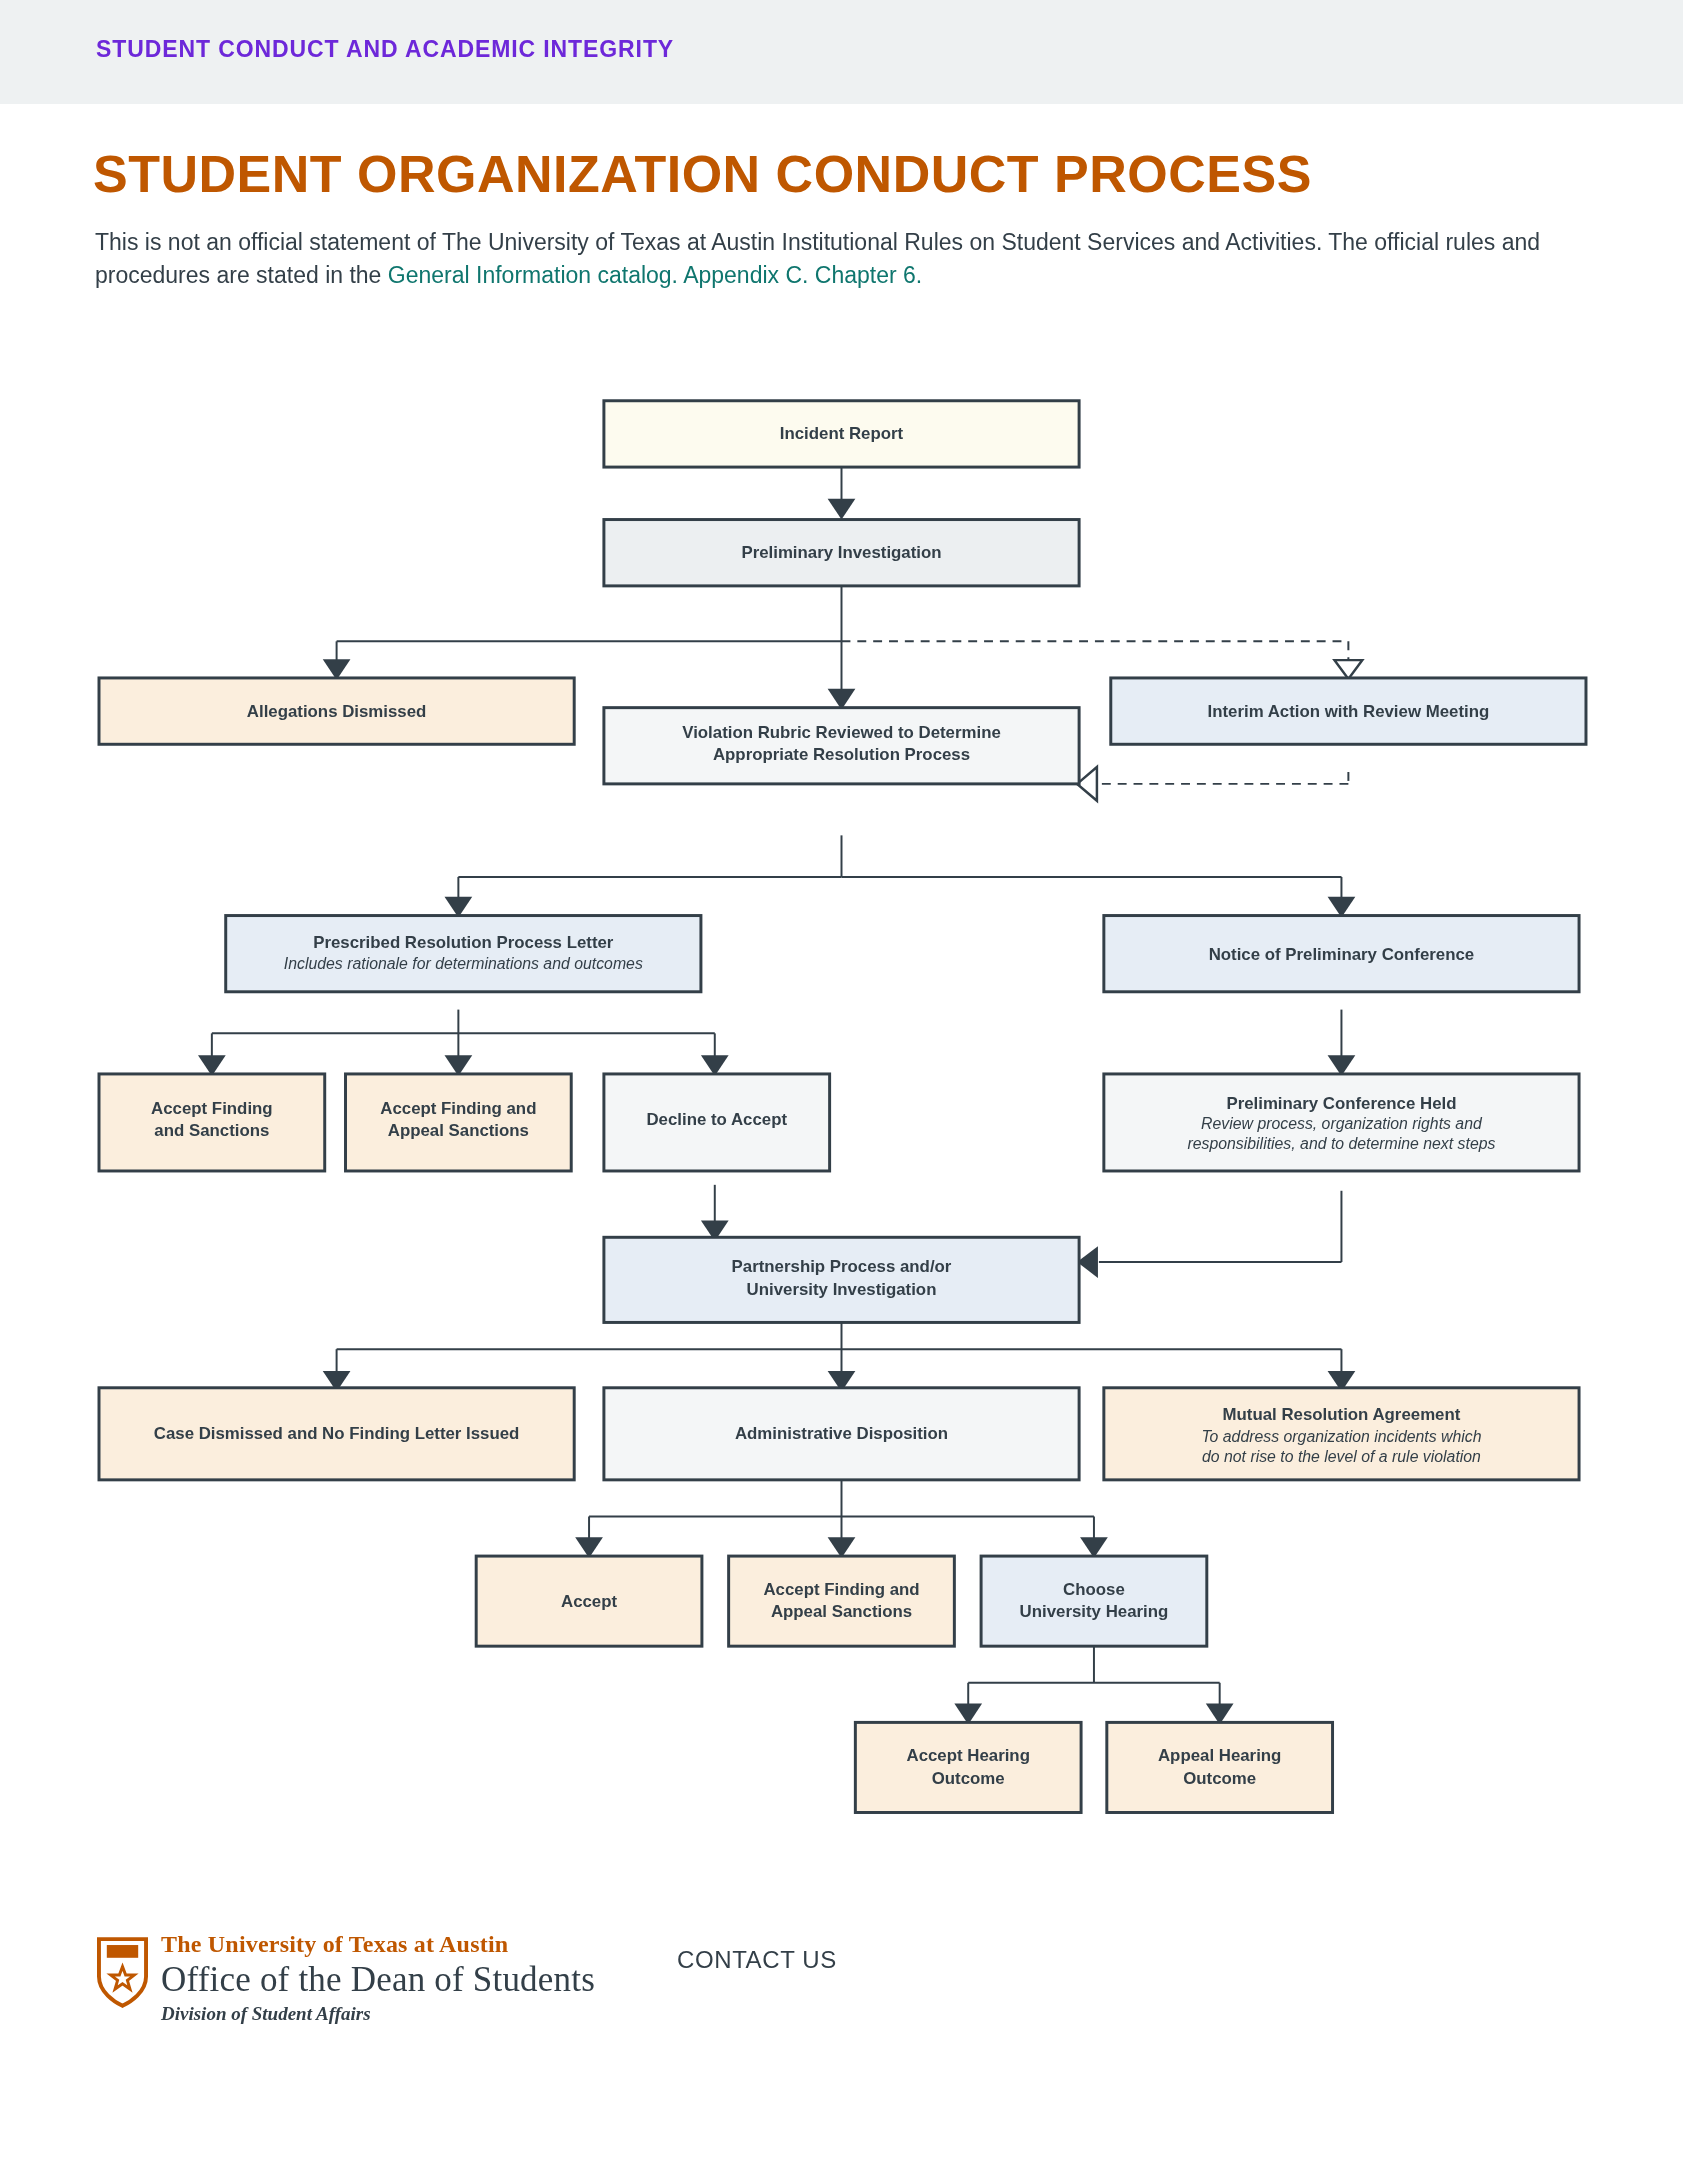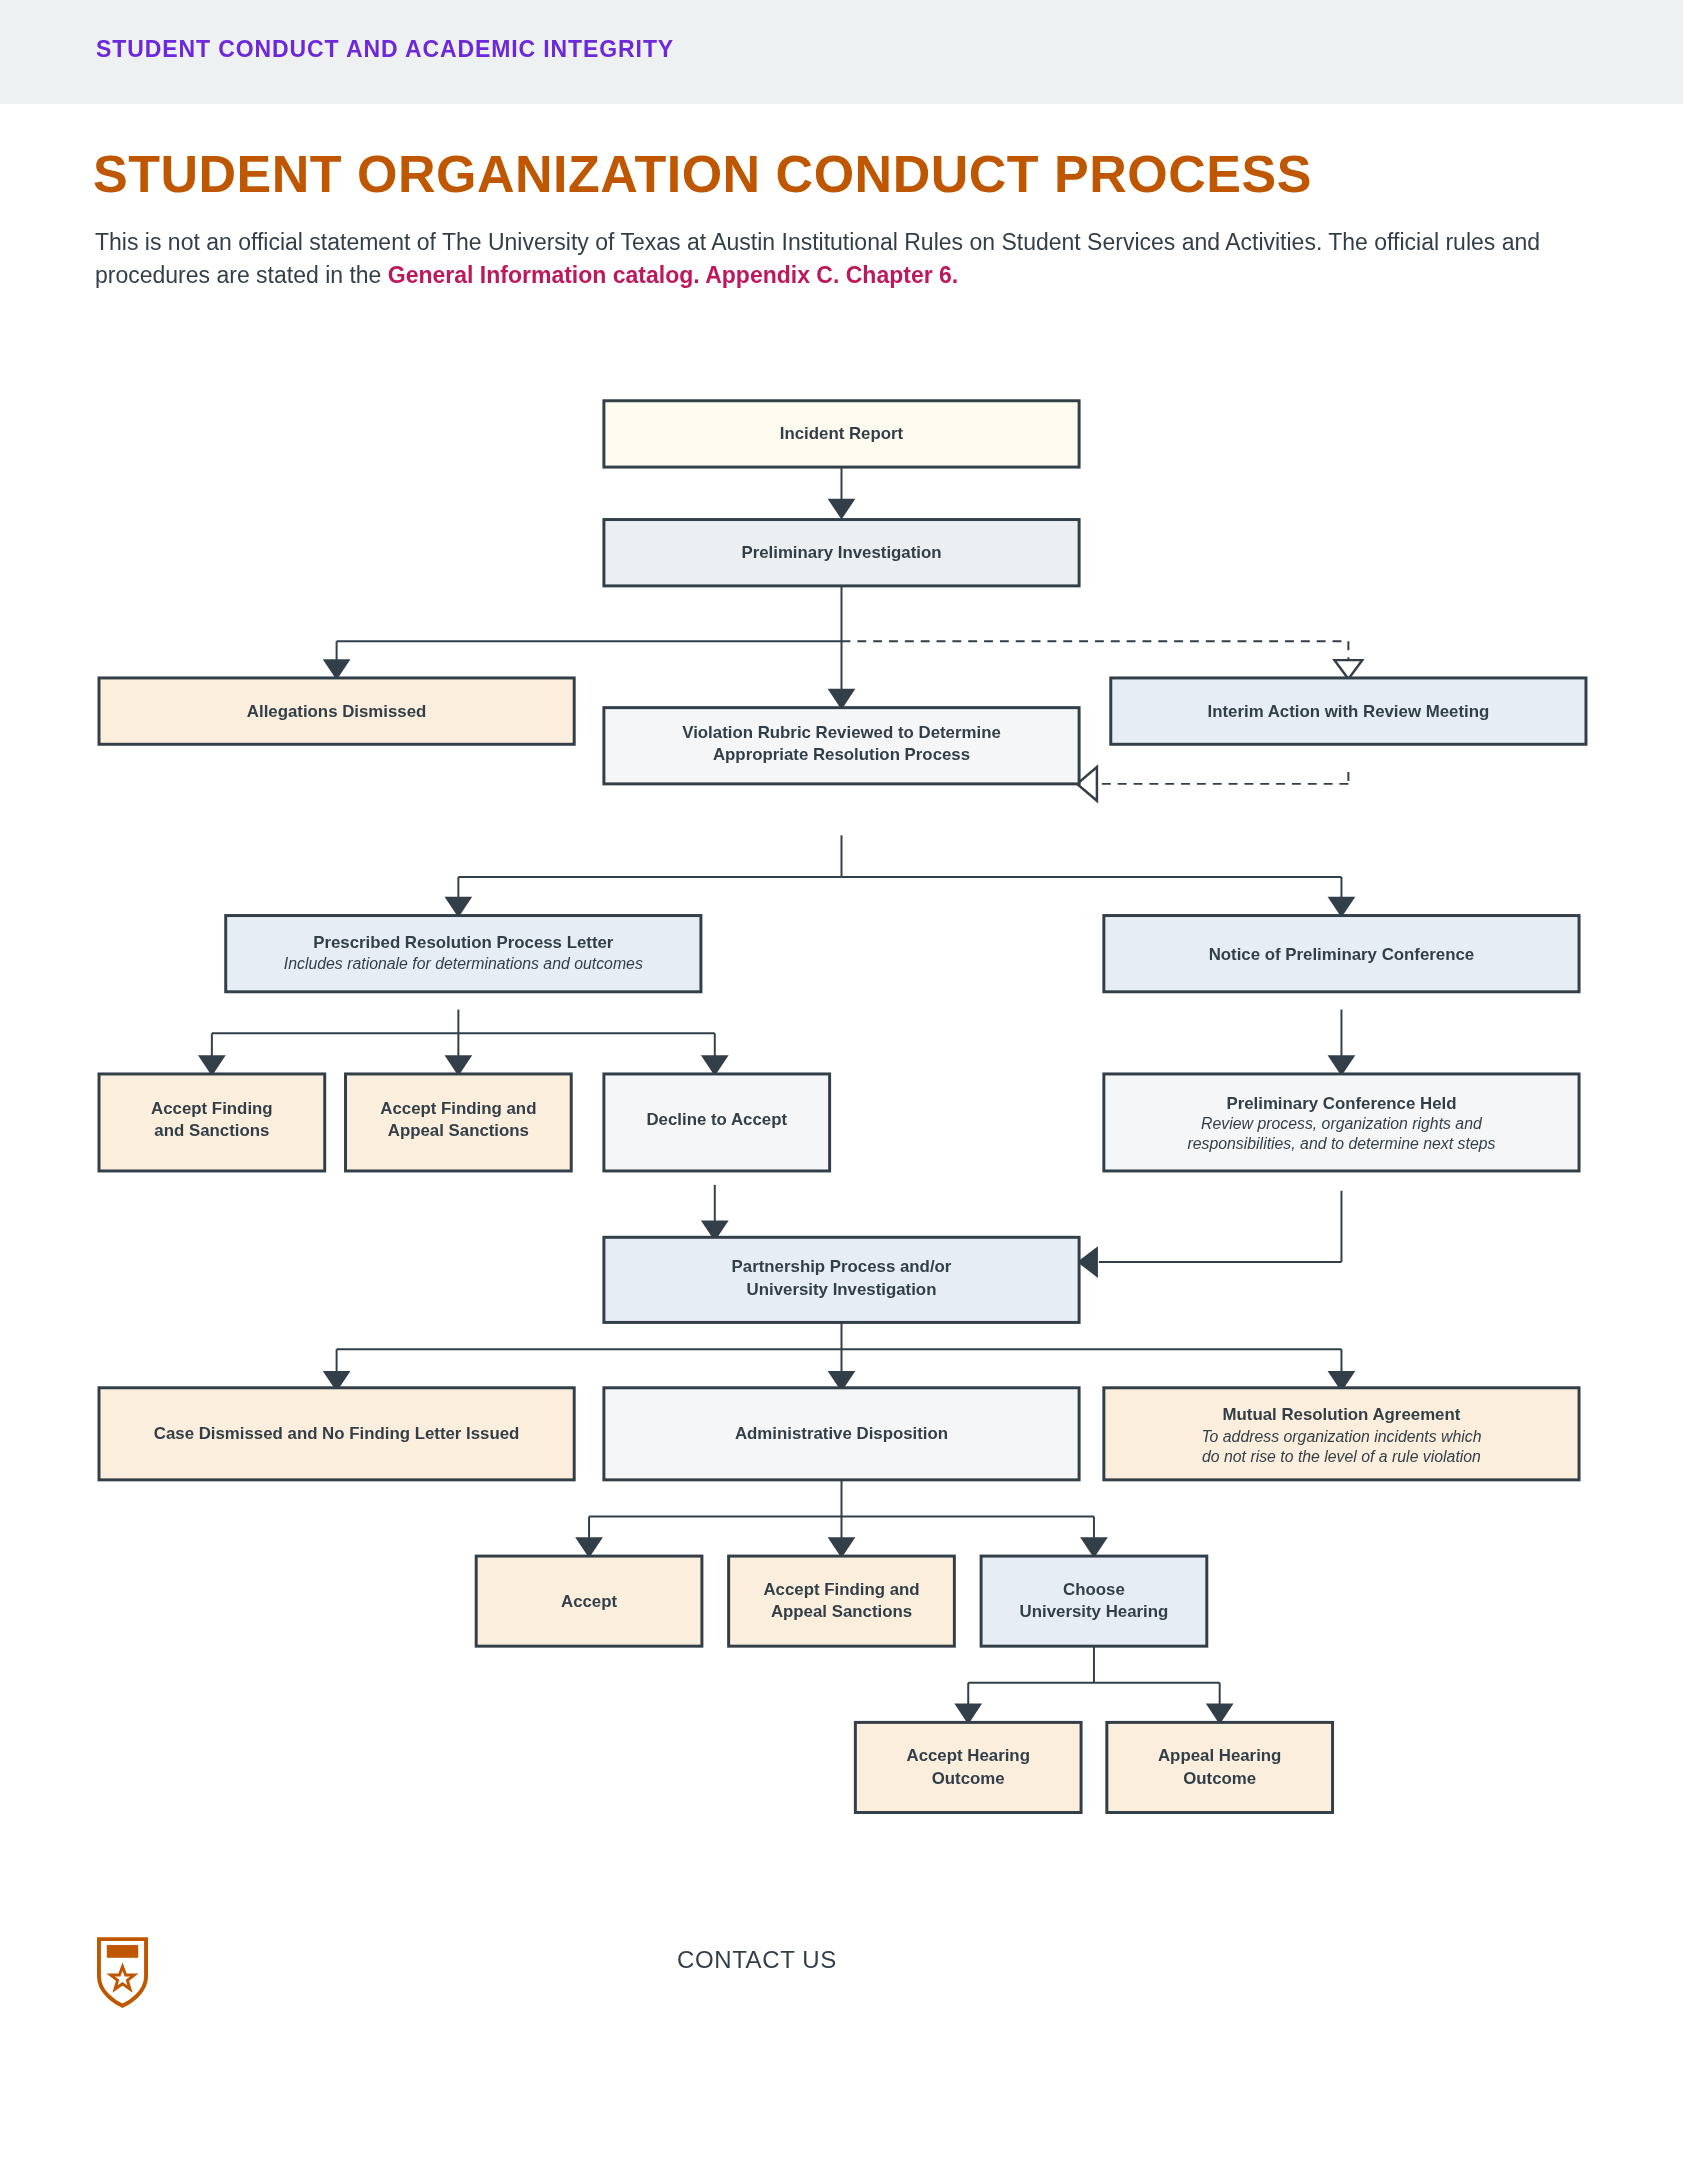--- a/index.html
+++ b/index.html
@@ -50,22 +50,22 @@
   .lede {
     position: absolute;
     left: 95px;
     top: 226px;
     width: 1455px;
     font-size: 23px;
     line-height: 33px;
     color: #333f48;
   }
   .lede .link {
-    color: #be185d;
-    font-weight: bold;
+    color: #0f766e;
+    font-weight: normal;
   }
 
   
   #flow {
     position: absolute;
     left: 0;
     top: 376px;
     width: 1683px;
     height: 1485px;
   }
@@ -377,16 +377,21 @@
 </svg>
 
 <div class="footer">
 
   <svg class="shield" viewBox="0 0 52 72" xmlns="http://www.w3.org/2000/svg">
     <path d="M2,2 L50,2 L50,40 C50,56 34,66 26,70 C18,66 2,56 2,40 Z" fill="#ffffff" stroke="#bf5700" stroke-width="4"></path>
     <rect x="10" y="8" width="32" height="13" fill="#bf5700"></rect>
     <path d="M26,30 L29.2,38.6 L38,38.6 L31,44 L33.6,52.8 L26,47.4 L18.4,52.8 L21,44 L14,38.6 L22.8,38.6 Z" fill="none" stroke="#bf5700" stroke-width="3"></path>
   </svg>
 
+  <div class="logo-text">
+    <div class="logo-line1">The University of Texas at Austin</div>
+    <div class="logo-line2">Office of the Dean of Students</div>
+    <div class="logo-line3">Division of Student Affairs</div>
+  </div>
 
   <div class="contact-head">Contact Us</div>
 </div>
 
 
 </body></html>

